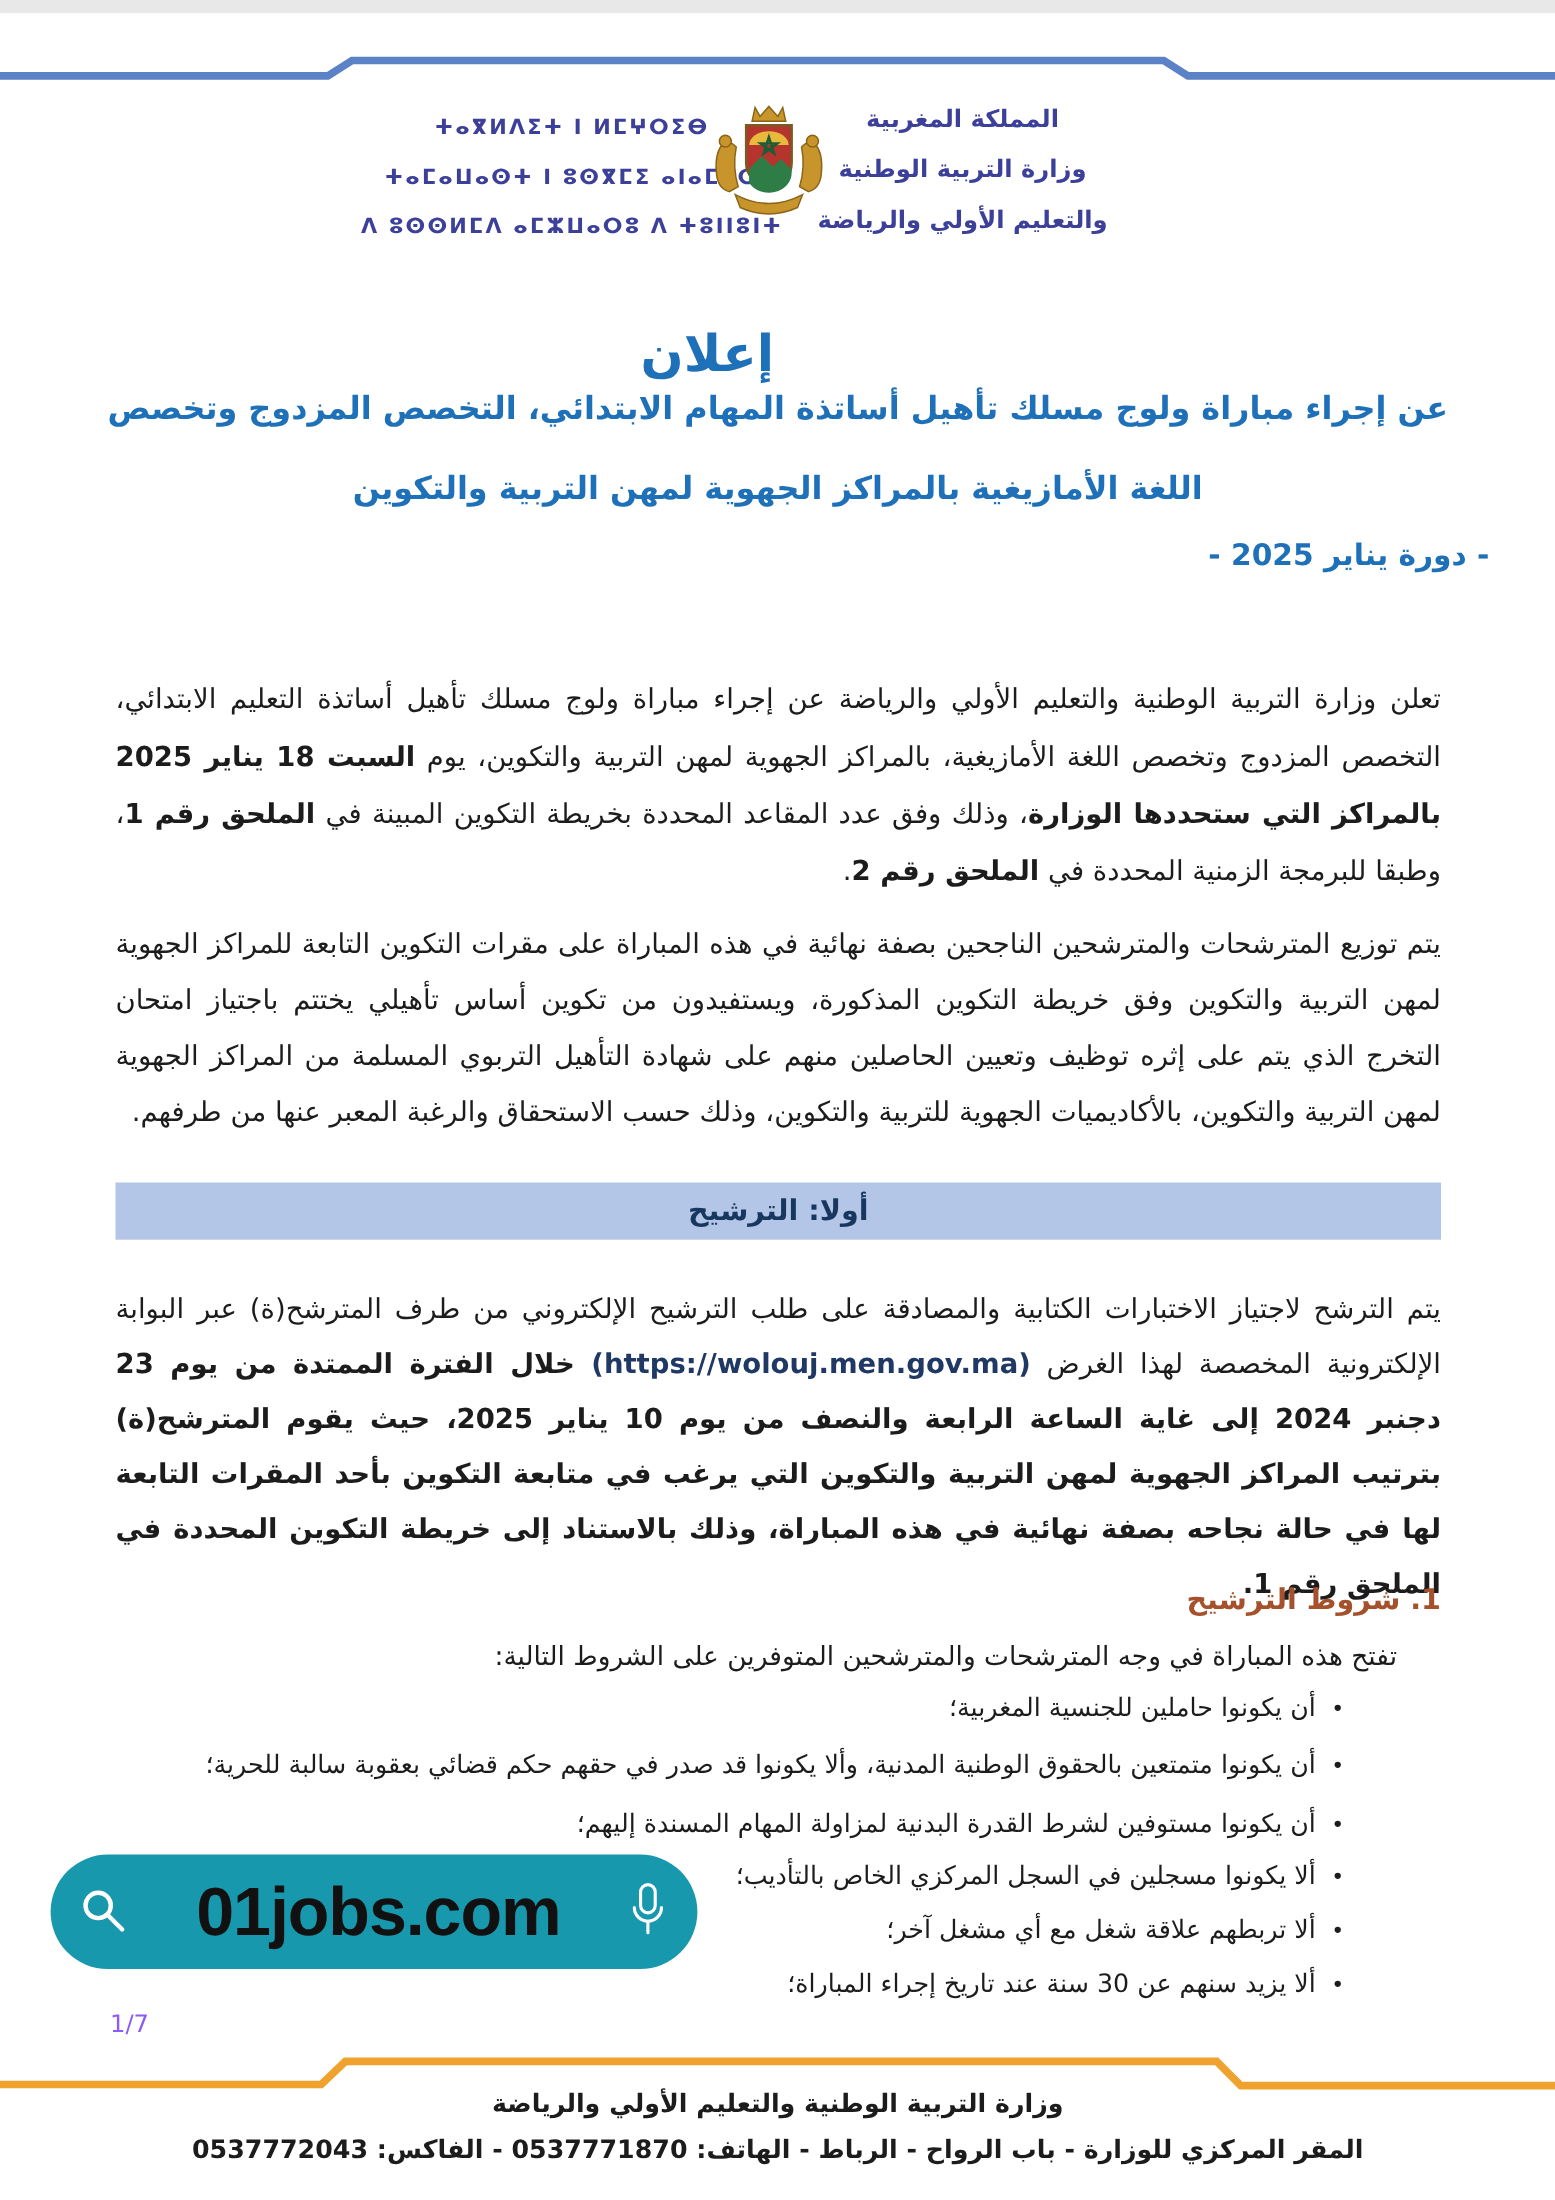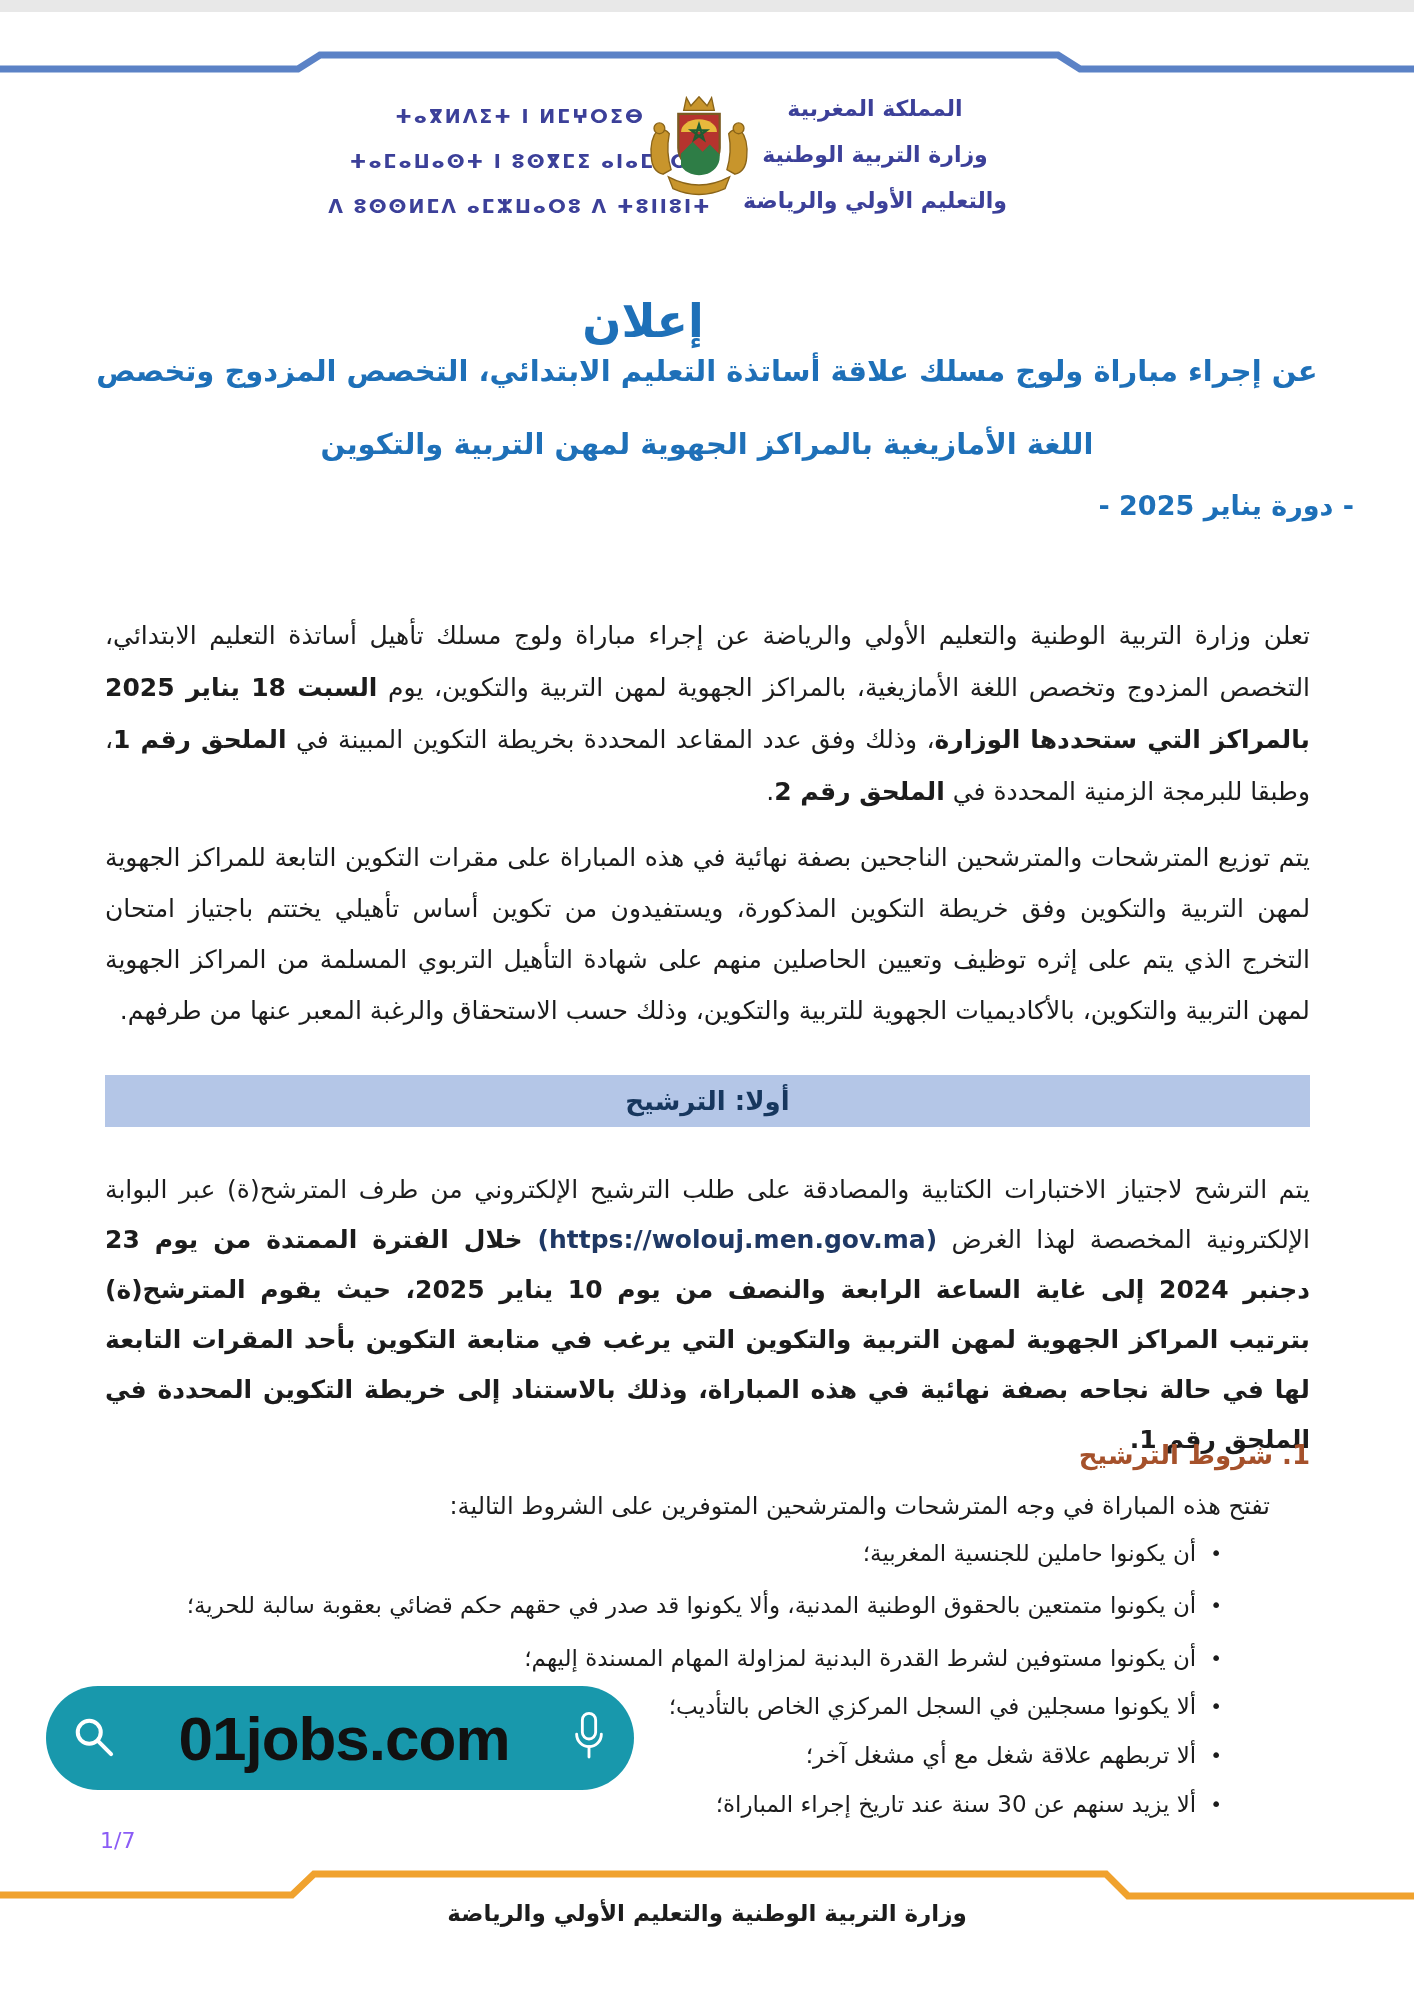--- a/index.html
+++ b/index.html
@@ -91,21 +91,21 @@
     <path d="M26,96 q34,18 68,0 l-5,13 q-29,13 -58,0 z" fill="#c8952c" stroke="#8a6418" stroke-width="1.5"></path>
   </svg>
 
   <div class="abs ministry">
     <div>المملكة المغربية</div>
     <div>وزارة التربية الوطنية</div>
     <div>والتعليم الأولي والرياضة</div>
   </div>
 
   <div class="abs doc-title">إعلان</div>
-  <div class="abs subtitle1">عن إجراء مباراة ولوج مسلك علاقة أساتذة التعليم الابتدائي، التخصص المزدوج وتخصص</div>
+  <div class="abs subtitle1">عن إجراء مباراة ولوج مسلك تأهيل أساتذة المهام الابتدائي، التخصص المزدوج وتخصص</div>
   <div class="abs subtitle2">اللغة الأمازيغية بالمراكز الجهوية لمهن التربية والتكوين</div>
   <div class="abs session">- دورة يناير 2025 -</div>
 
   <p class="abs para p1"><span>تعلن وزارة التربية الوطنية والتعليم الأولي والرياضة عن إجراء مباراة ولوج مسلك تأهيل أساتذة التعليم الابتدائي، التخصص المزدوج وتخصص اللغة الأمازيغية، بالمراكز الجهوية لمهن التربية والتكوين، يوم </span><b>السبت 18 يناير 2025 بالمراكز التي ستحددها الوزارة</b><span>، وذلك وفق عدد المقاعد المحددة بخريطة التكوين المبينة في </span><b>الملحق رقم 1</b><span>، وطبقا للبرمجة الزمنية المحددة في </span><b>الملحق رقم 2</b><span>.</span></p>
 
   <p class="abs para p2">يتم توزيع المترشحات والمترشحين الناجحين بصفة نهائية في هذه المباراة على مقرات التكوين التابعة للمراكز الجهوية لمهن التربية والتكوين وفق خريطة التكوين المذكورة، ويستفيدون من تكوين أساس تأهيلي يختتم باجتياز امتحان التخرج الذي يتم على إثره توظيف وتعيين الحاصلين منهم على شهادة التأهيل التربوي المسلمة من المراكز الجهوية لمهن التربية والتكوين، بالأكاديميات الجهوية للتربية والتكوين، وذلك حسب الاستحقاق والرغبة المعبر عنها من طرفهم.</p>
 
   <div class="abs band">أولا: الترشيح</div>
 
   <p class="abs para p3"><span>يتم الترشح لاجتياز الاختبارات الكتابية والمصادقة على طلب الترشيح الإلكتروني من طرف المترشح(ة) عبر البوابة الإلكترونية المخصصة لهذا الغرض </span><span class="url" dir="ltr">(https://wolouj.men.gov.ma)</span><b> خلال الفترة الممتدة من يوم 23 دجنبر 2024 إلى غاية الساعة الرابعة والنصف من يوم 10 يناير 2025، حيث يقوم المترشح(ة) بترتيب المراكز الجهوية لمهن التربية والتكوين التي يرغب في متابعة التكوين بأحد المقرات التابعة لها في حالة نجاحه بصفة نهائية في هذه المباراة، وذلك بالاستناد إلى خريطة التكوين المحددة في الملحق رقم 1.</b></p>
@@ -150,14 +150,15 @@
       <line x1="20" y1="38" x2="20" y2="49" stroke="#ffffff" stroke-width="3" stroke-linecap="round"></line>
     </svg>
   </div>
 
   <div class="abs pagenum">1/7</div>
 
   <svg class="abs footer-border" viewBox="0 0 1414 46">
     <path d="M0,33 H292 L314,12 H1106 L1128,34 H1414" fill="none" stroke="currentColor" stroke-width="7"></path>
   </svg>
   <div class="abs footer-line f1">وزارة التربية الوطنية والتعليم الأولي والرياضة</div>
+  <div class="abs footer-line f2">المقر المركزي للوزارة - باب الرواح - الرباط - الهاتف: 0537771870 - الفاكس: 0537772043</div>
 
 </div>
 
 </body></html>

